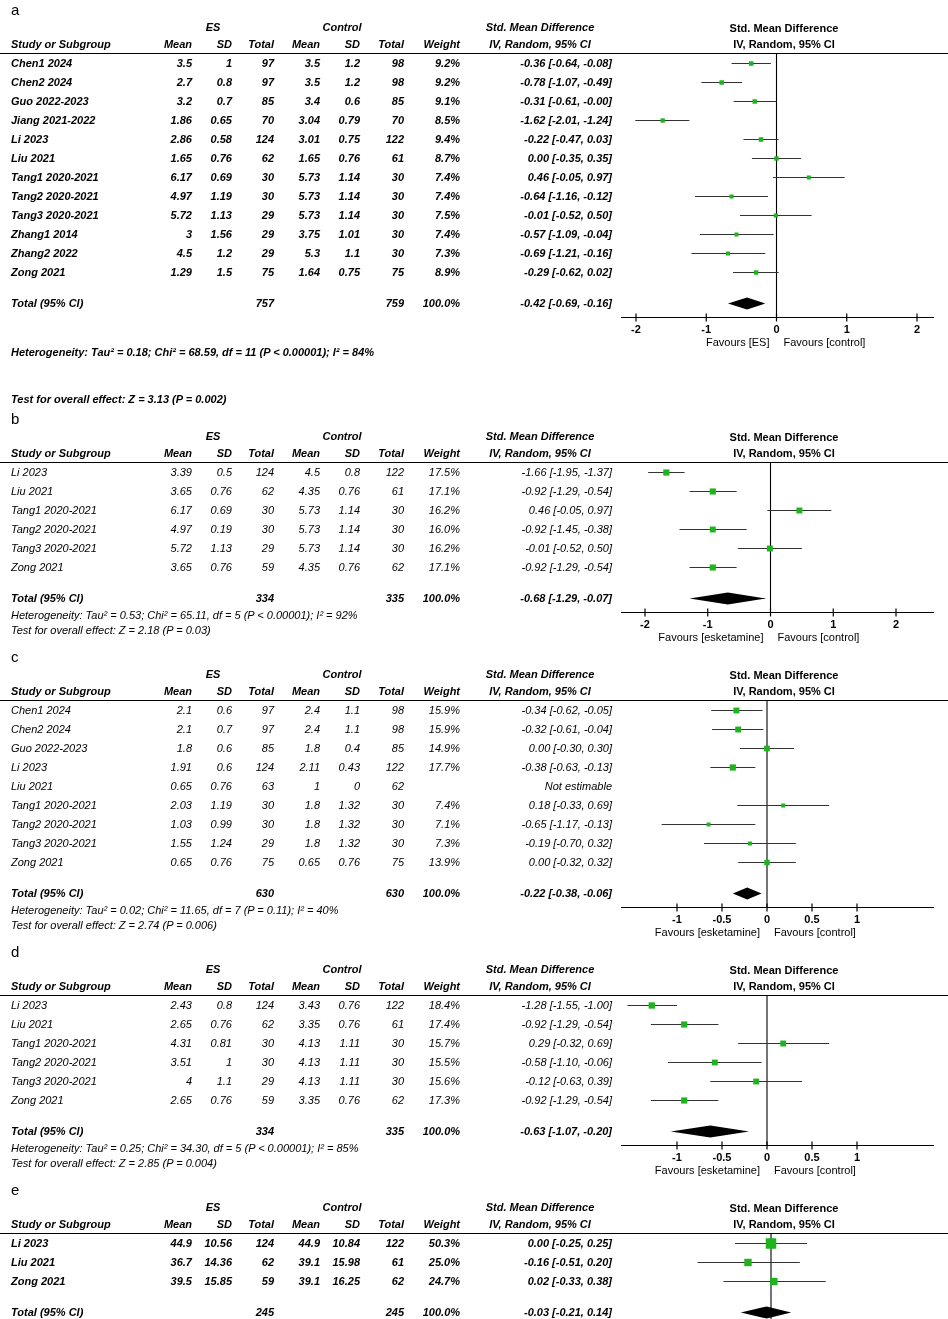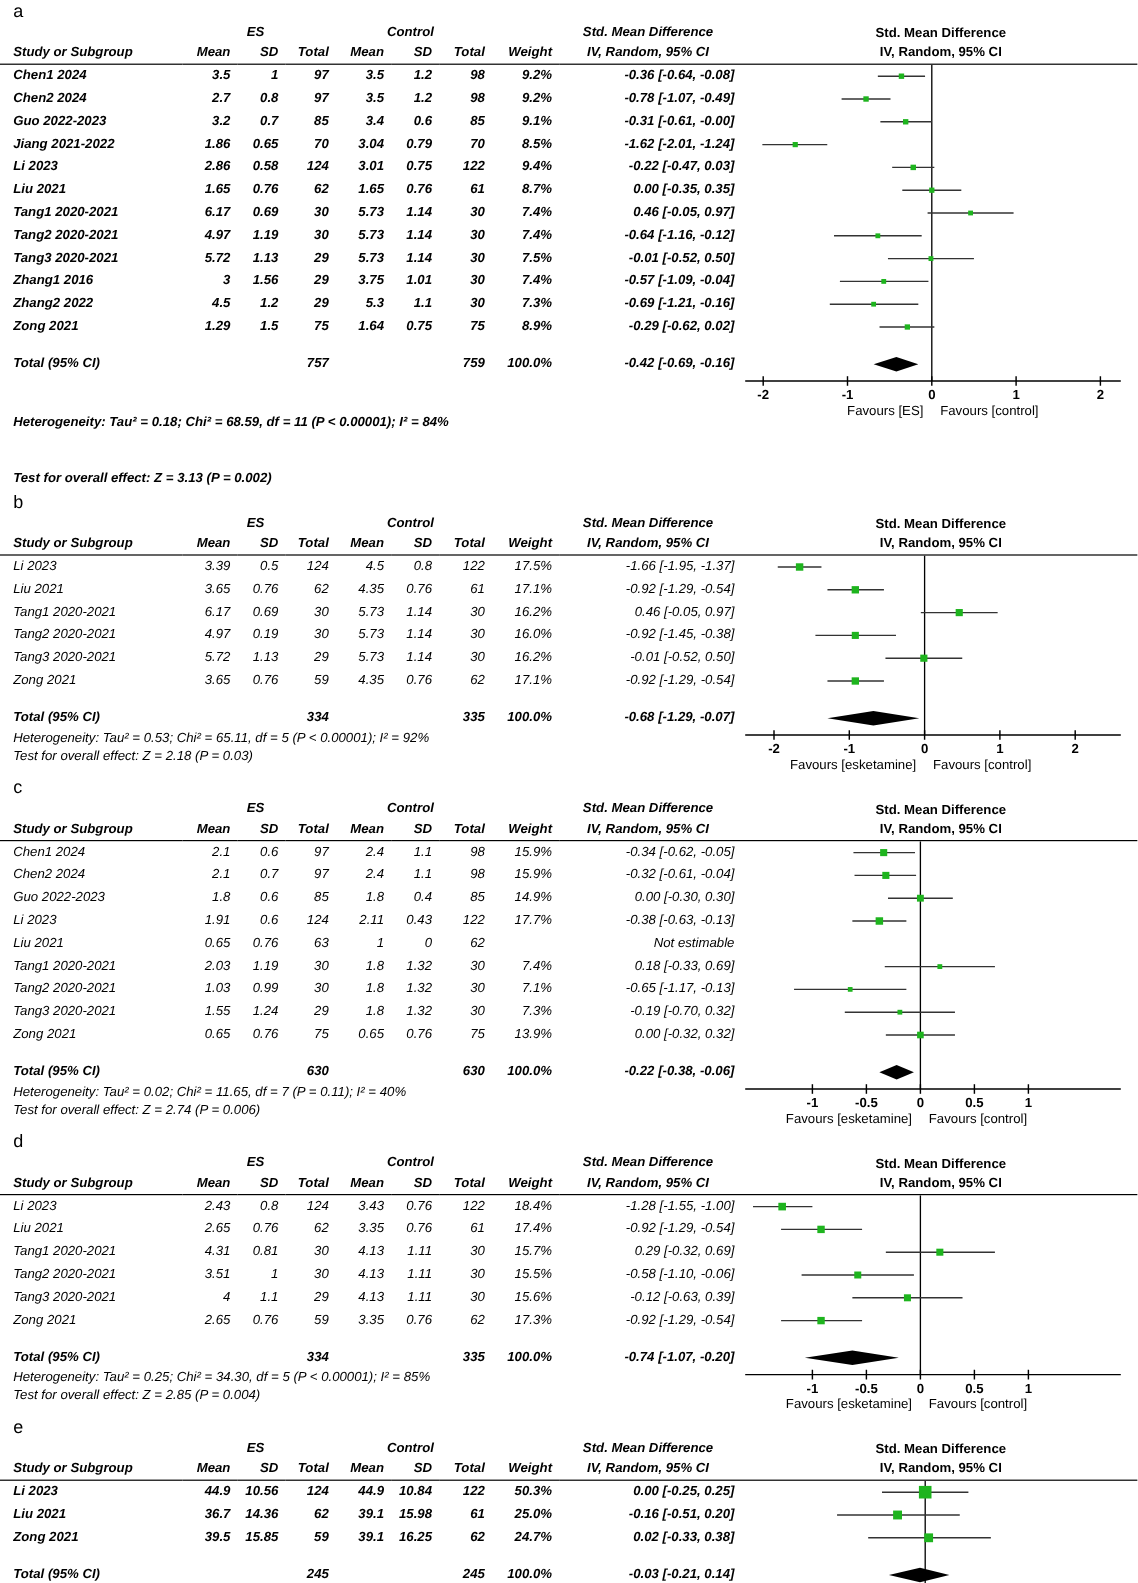--- a/index.html
+++ b/index.html
@@ -163,21 +163,21 @@
                 <td class="num">5.72</td>
                 <td class="num">1.13</td>
                 <td class="num">29</td>
                 <td class="num">5.73</td>
                 <td class="num">1.14</td>
                 <td class="num">30</td>
                 <td class="num">7.5%</td>
                 <td class="ci">-0.01 [-0.52, 0.50]</td>
               </tr>
               <tr class="study">
-                <td class="st">Zhang1 2016</td>
+                <td class="st">Zhang1 2014</td>
                 <td class="num">3</td>
                 <td class="num">1.56</td>
                 <td class="num">29</td>
                 <td class="num">3.75</td>
                 <td class="num">1.01</td>
                 <td class="num">30</td>
                 <td class="num">7.4%</td>
                 <td class="ci">-0.57 [-1.09, -0.04]</td>
               </tr>
               <tr class="study">
@@ -727,21 +727,21 @@
               </tr>
               <tr class="total">
                 <td class="st">Total (95% CI)</td>
                 <td class="num"></td>
                 <td class="num"></td>
                 <td class="num">334</td>
                 <td class="num"></td>
                 <td class="num"></td>
                 <td class="num">335</td>
                 <td class="num">100.0%</td>
-                <td class="ci">-0.74 [-1.07, -0.20]</td>
+                <td class="ci">-0.63 [-1.07, -0.20]</td>
               </tr>
             </tbody>
           </table>
           <div class="foot">Heterogeneity: Tau² = 0.25; Chi² = 34.30, df = 5 (P &lt; 0.00001); I² = 85%</div>
           <div class="foot">Test for overall effect: Z = 2.85 (P = 0.004)</div>
         </div>
         <div class="plot">
           <div class="plot-header">
             <div class="l1">Std. Mean Difference</div>
             <div class="l2">IV, Random, 95% CI</div>

